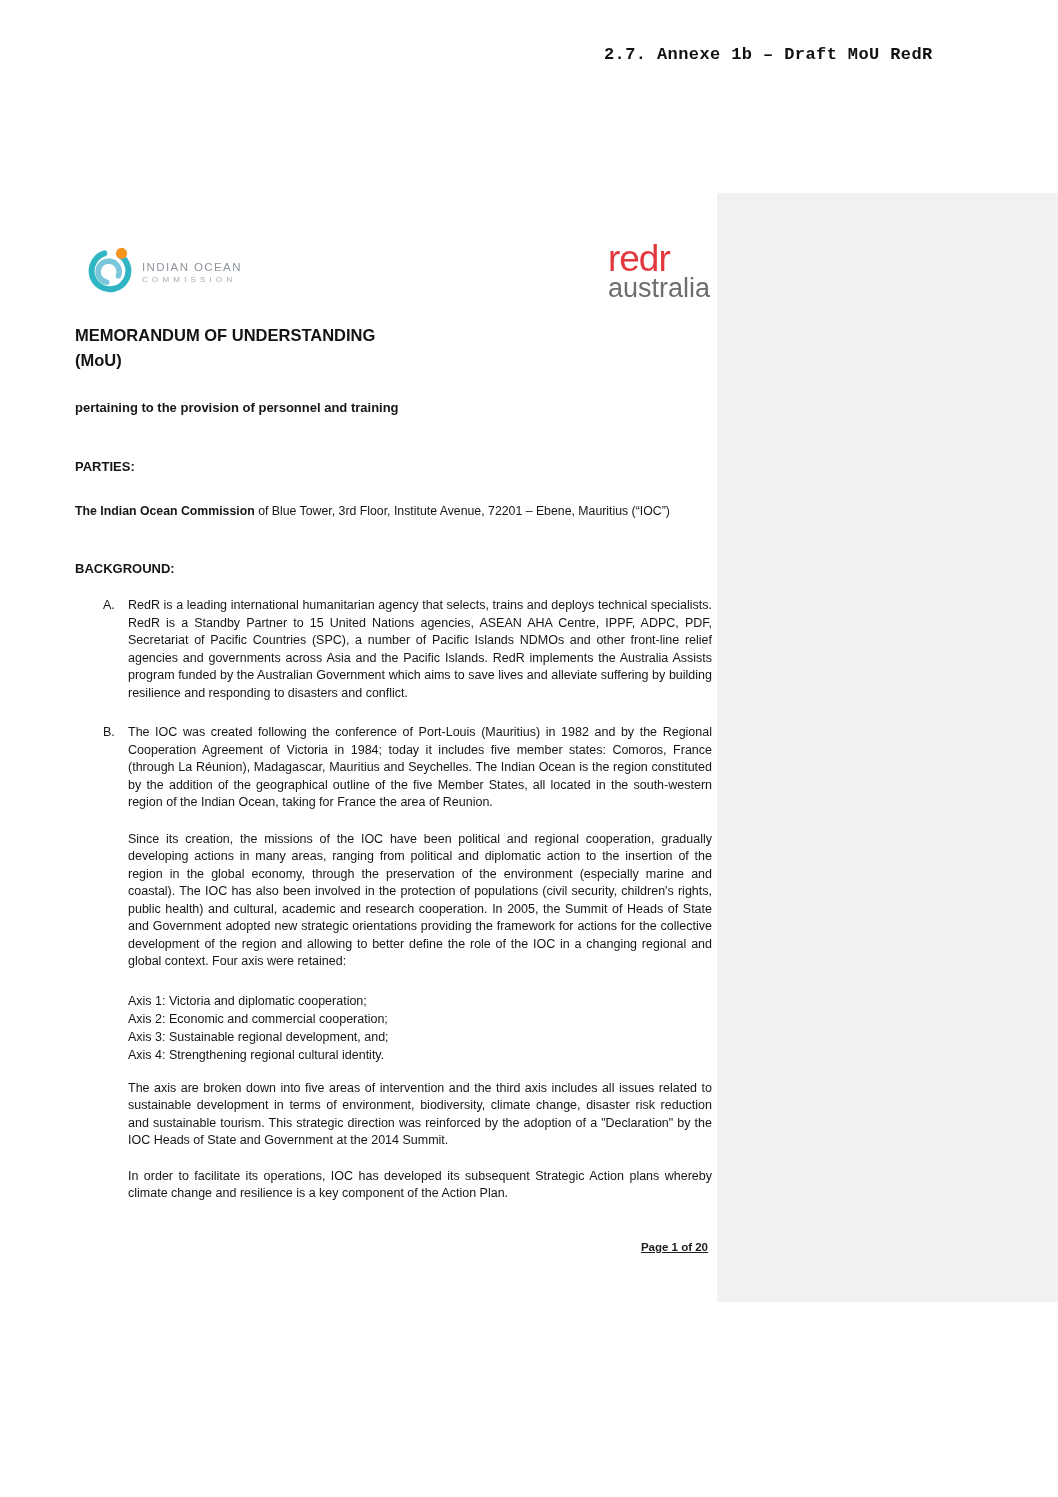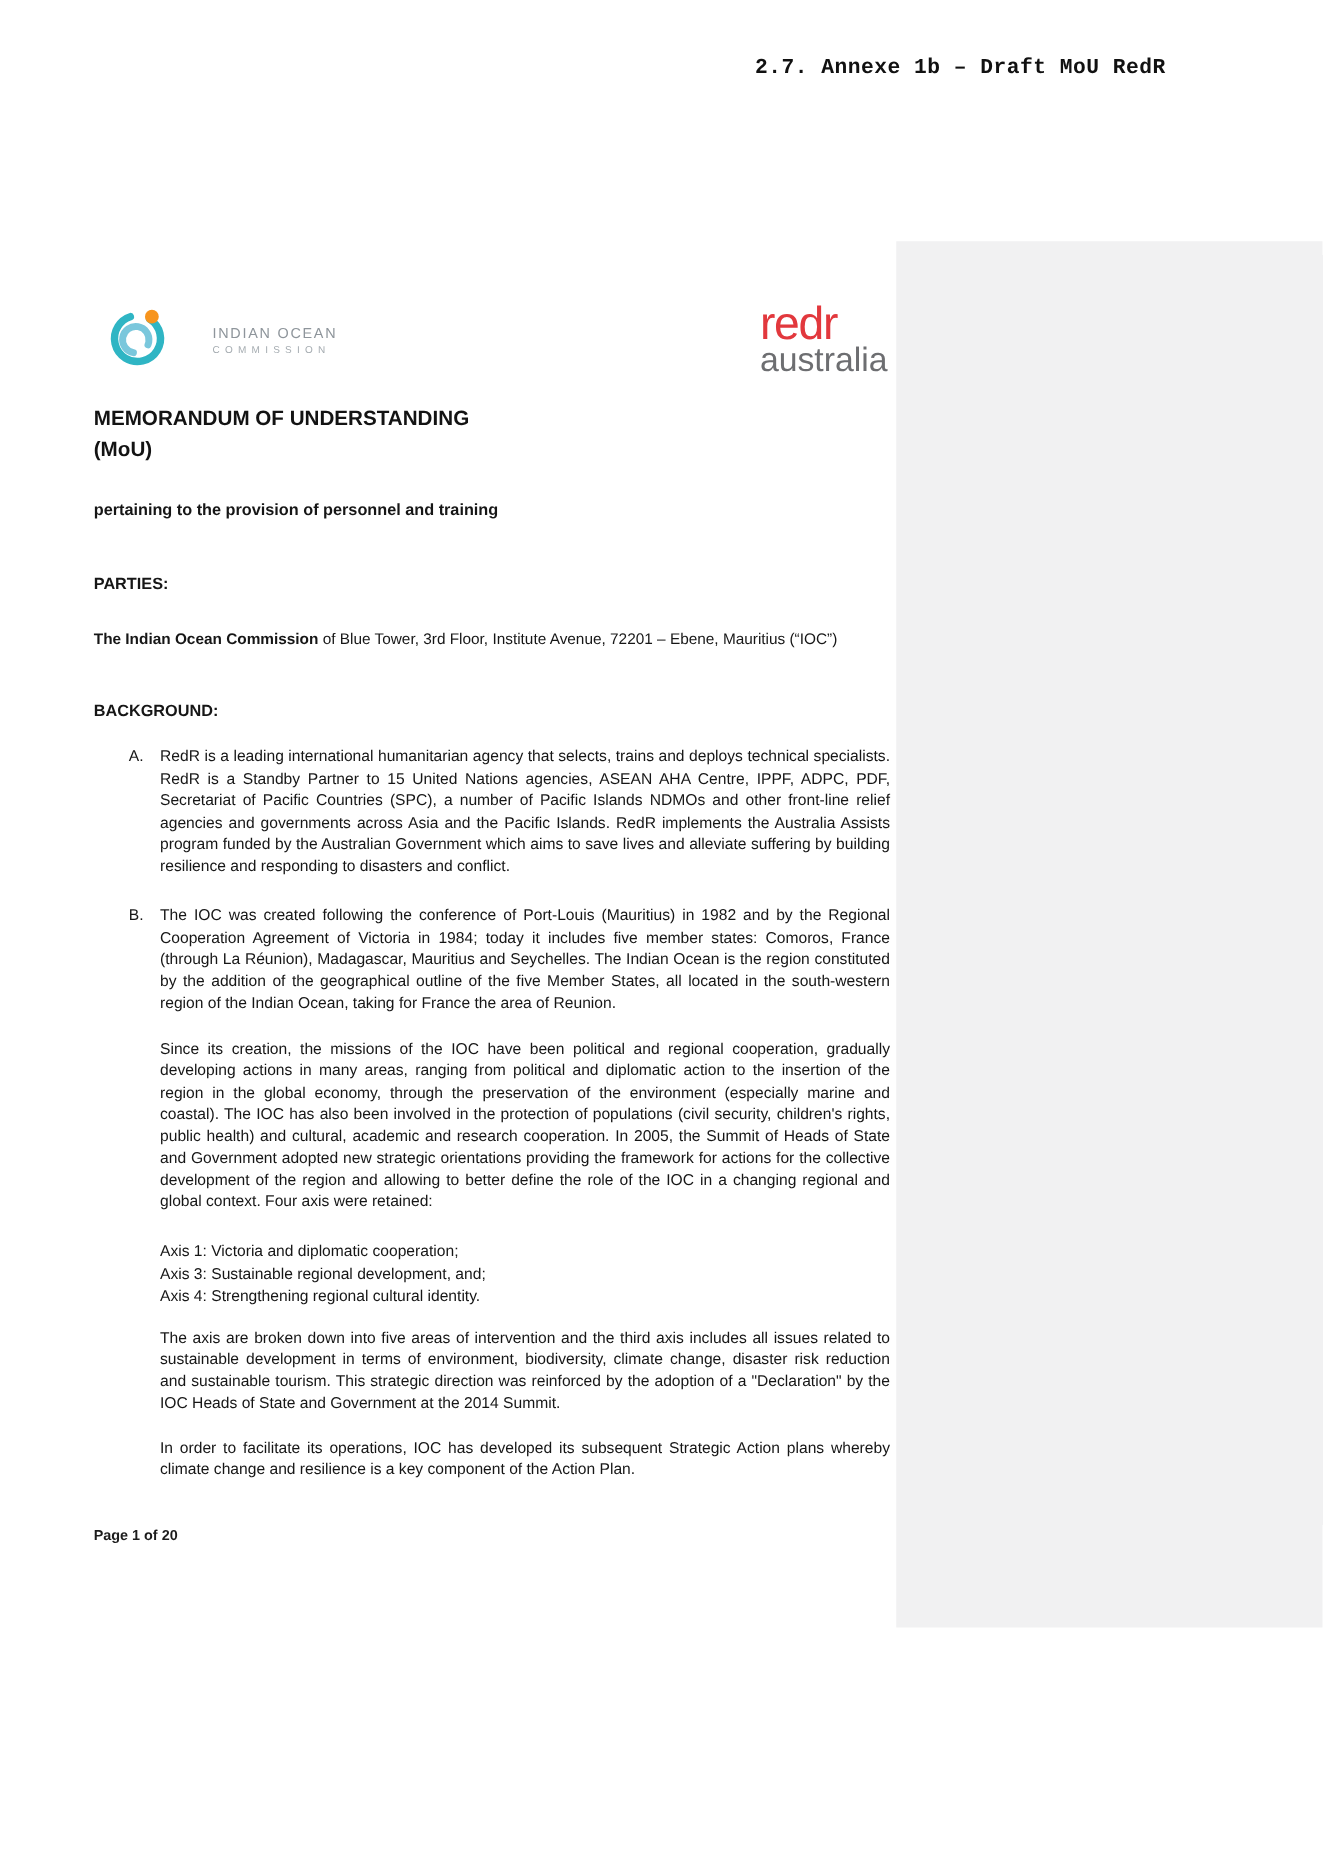--- a/index.html
+++ b/index.html
@@ -34,21 +34,21 @@
 
   
   .logos-row {
     position: absolute;
     left: 75px; top: 244px;
     width: 637px;
     display: flex;
     justify-content: space-between;
     align-items: flex-start;
   }
-  .ioc-logo { display: flex; align-items: center; margin-left: 12px; gap: 28px; }
+  .ioc-logo { display: flex; align-items: center; margin-left: 12px; }
   .ioc-logo-text { margin-left: 9px; margin-top: 2px; }
   .ioc-line1 {
     font-size: 11.5px; letter-spacing: 1.4px;
     color: #8e959b; white-space: nowrap;
   }
   .ioc-line2 {
     font-size: 8px; letter-spacing: 4.2px;
     color: #a4abb0; white-space: nowrap; margin-top: 2px;
   }
   .redr-logo { text-align: left; margin-right: 2px; }
@@ -105,25 +105,26 @@
     text-align: justify;
     text-align-last: left;
   }
   .para-since { margin-top: 19px; }
   .axes { margin-left: 53px; margin-top: 21px; line-height: 18px; }
   .para-axisdetail { margin-top: 16px; }
   .para-inorder { margin-top: 18px; }
 
   .page-footer {
     margin-top: 36px;
-    text-align: left;
+    text-align: right;
     padding-right: 4px;
     font-size: 11.5px;
     font-weight: bold;
     color: #1c1c1c;
+    text-decoration: underline;
   }
 </style>
 </head>
 <body>
 
 <div class="annexe-header">2.7. Annexe 1b – Draft MoU RedR</div>
 
 <div class="gray-panel"></div>
 
 <div class="logos-row">
@@ -174,20 +175,21 @@
 
   <div class="list-item item-b">
     <span class="marker">B.</span>
     <span>The IOC was created following the conference of Port-Louis (Mauritius) in 1982 and by the Regional Cooperation Agreement of Victoria in 1984; today it includes five member states: Comoros, France (through La Réunion), Madagascar, Mauritius and Seychelles. The Indian Ocean is the region constituted by the addition of the geographical outline of the five Member States, all located in the south-western region of the Indian Ocean, taking for France the area of Reunion.</span>
   </div>
 
   <div class="body-para para-since">Since its creation, the missions of the IOC have been political and regional cooperation, gradually developing actions in many areas, ranging from political and diplomatic action to the insertion of the region in the global economy, through the preservation of the environment (especially marine and coastal). The IOC has also been involved in the protection of populations (civil security, children's rights, public health) and cultural, academic and research cooperation. In 2005, the Summit of Heads of State and Government adopted new strategic orientations providing the framework for actions for the collective development of the region and allowing to better define the role of the IOC in a changing regional and global context. Four axis were retained:</div>
 
   <div class="axes">
     <div>Axis 1: Victoria and diplomatic cooperation;</div>
+    <div>Axis 2: Economic and commercial cooperation;</div>
     <div>Axis 3: Sustainable regional development, and;</div>
     <div>Axis 4: Strengthening regional cultural identity.</div>
   </div>
 
   <div class="body-para para-axisdetail">The axis are broken down into five areas of intervention and the third axis includes all issues related to sustainable development in terms of environment, biodiversity, climate change, disaster risk reduction and sustainable tourism. This strategic direction was reinforced by the adoption of a "Declaration" by the IOC Heads of State and Government at the 2014 Summit.</div>
 
   <div class="body-para para-inorder">In order to facilitate its operations, IOC has developed its subsequent Strategic Action plans whereby climate change and resilience is a key component of the Action Plan.</div>
 
   <div class="page-footer">Page 1 of 20</div>
 

